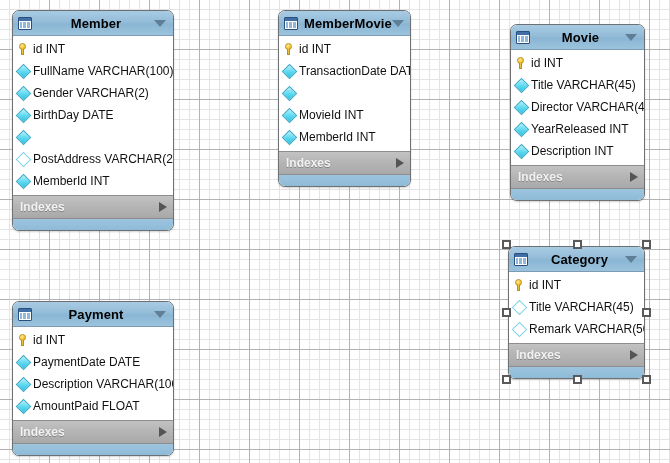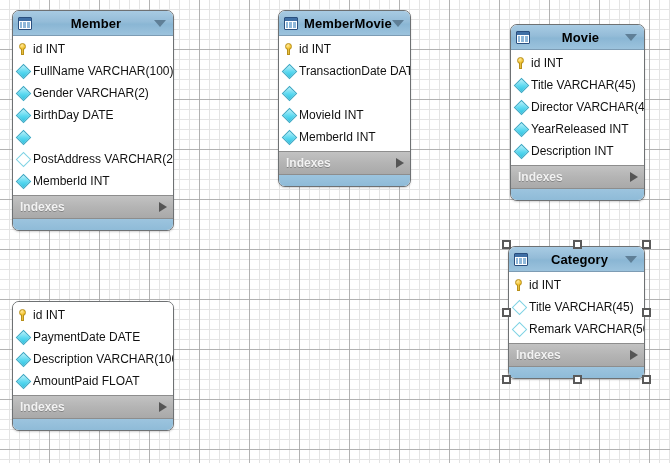--- a/index.html
+++ b/index.html
@@ -348,20 +348,25 @@
     </div>
     <div class="sel-handle" style="left: 502px; top: 240px;"></div>
     <div class="sel-handle" style="left: 572.5px; top: 240px;"></div>
     <div class="sel-handle" style="left: 642px; top: 240px;"></div>
     <div class="sel-handle" style="left: 502px; top: 308px;"></div>
     <div class="sel-handle" style="left: 642px; top: 308px;"></div>
     <div class="sel-handle" style="left: 502px; top: 375px;"></div>
     <div class="sel-handle" style="left: 572.5px; top: 375px;"></div>
     <div class="sel-handle" style="left: 642px; top: 375px;"></div>
     <div class="table-box" style="left: 12px; top: 301px; width: 162px;">
+      <div class="tbl-header">
+        <span class="tbl-icon"></span>
+        <span class="tbl-title">Payment</span>
+        <span class="tbl-caret"></span>
+      </div>
       <div class="tbl-cols">
         <div class="col-row">
           <span class="ico-key"></span>
           <span class="col-name">id INT</span>
         </div>
         <div class="col-row">
           <span class="ico-dia filled"></span>
           <span class="col-name">PaymentDate DATE</span>
         </div>
         <div class="col-row">

